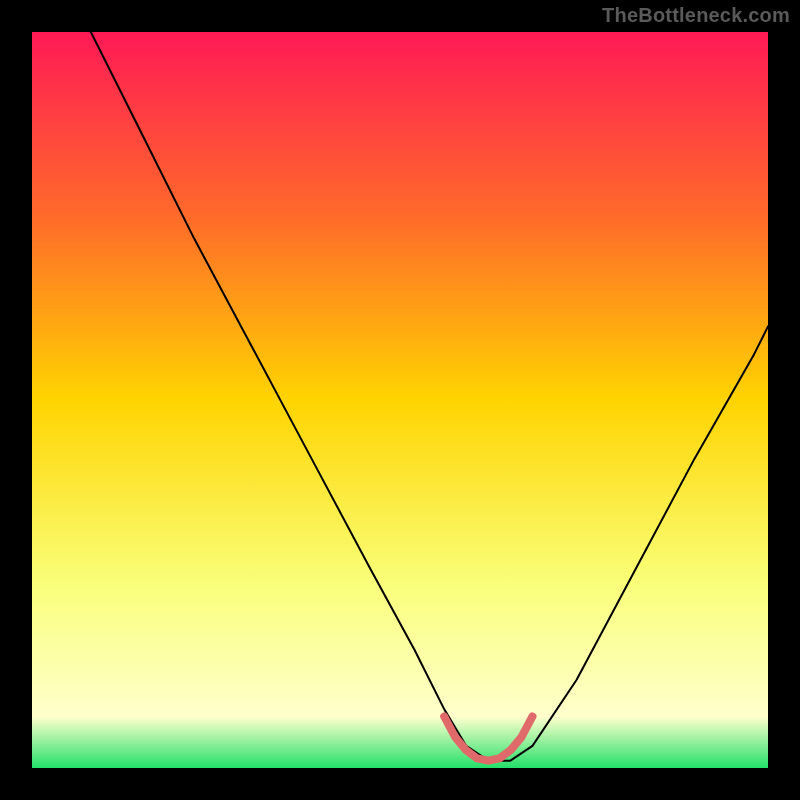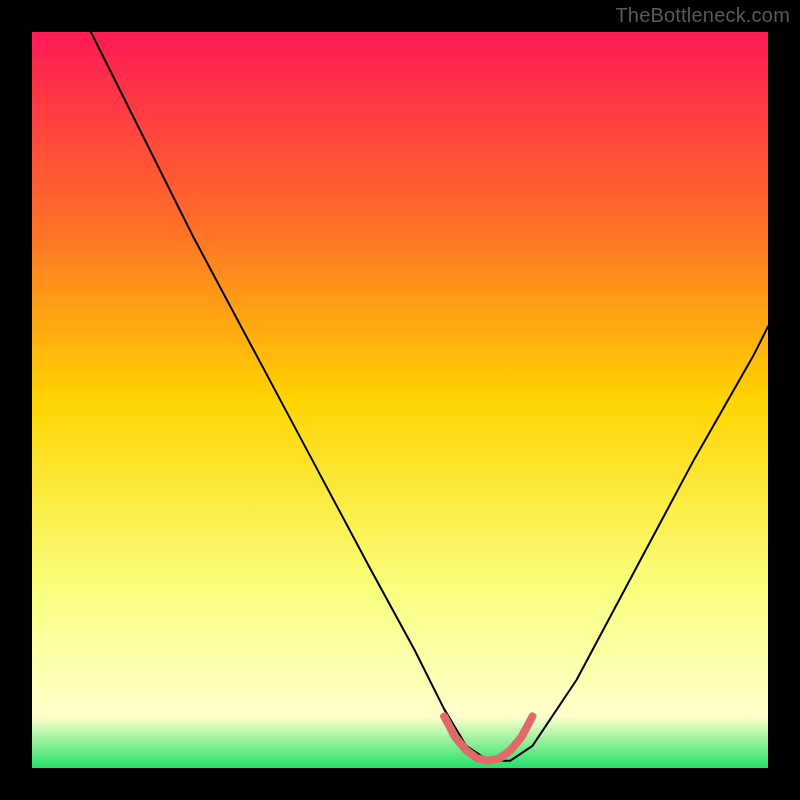--- a/index.html
+++ b/index.html
@@ -10,21 +10,21 @@
     background: #000;
     font-family: Arial, Helvetica, sans-serif;
     overflow: hidden;
   }
   .attribution {
     position: absolute;
     top: 4px;
     right: 10px;
     color: #5a5a5a;
     font-size: 20px;
-    font-weight: 400;
+    font-weight: 700;
     letter-spacing: 0.2px;
   }
   .plot-wrap {
     position: absolute;
     left: 32px;
     top: 32px;
     width: 736px;
     height: 736px;
     background: #000;
   }

